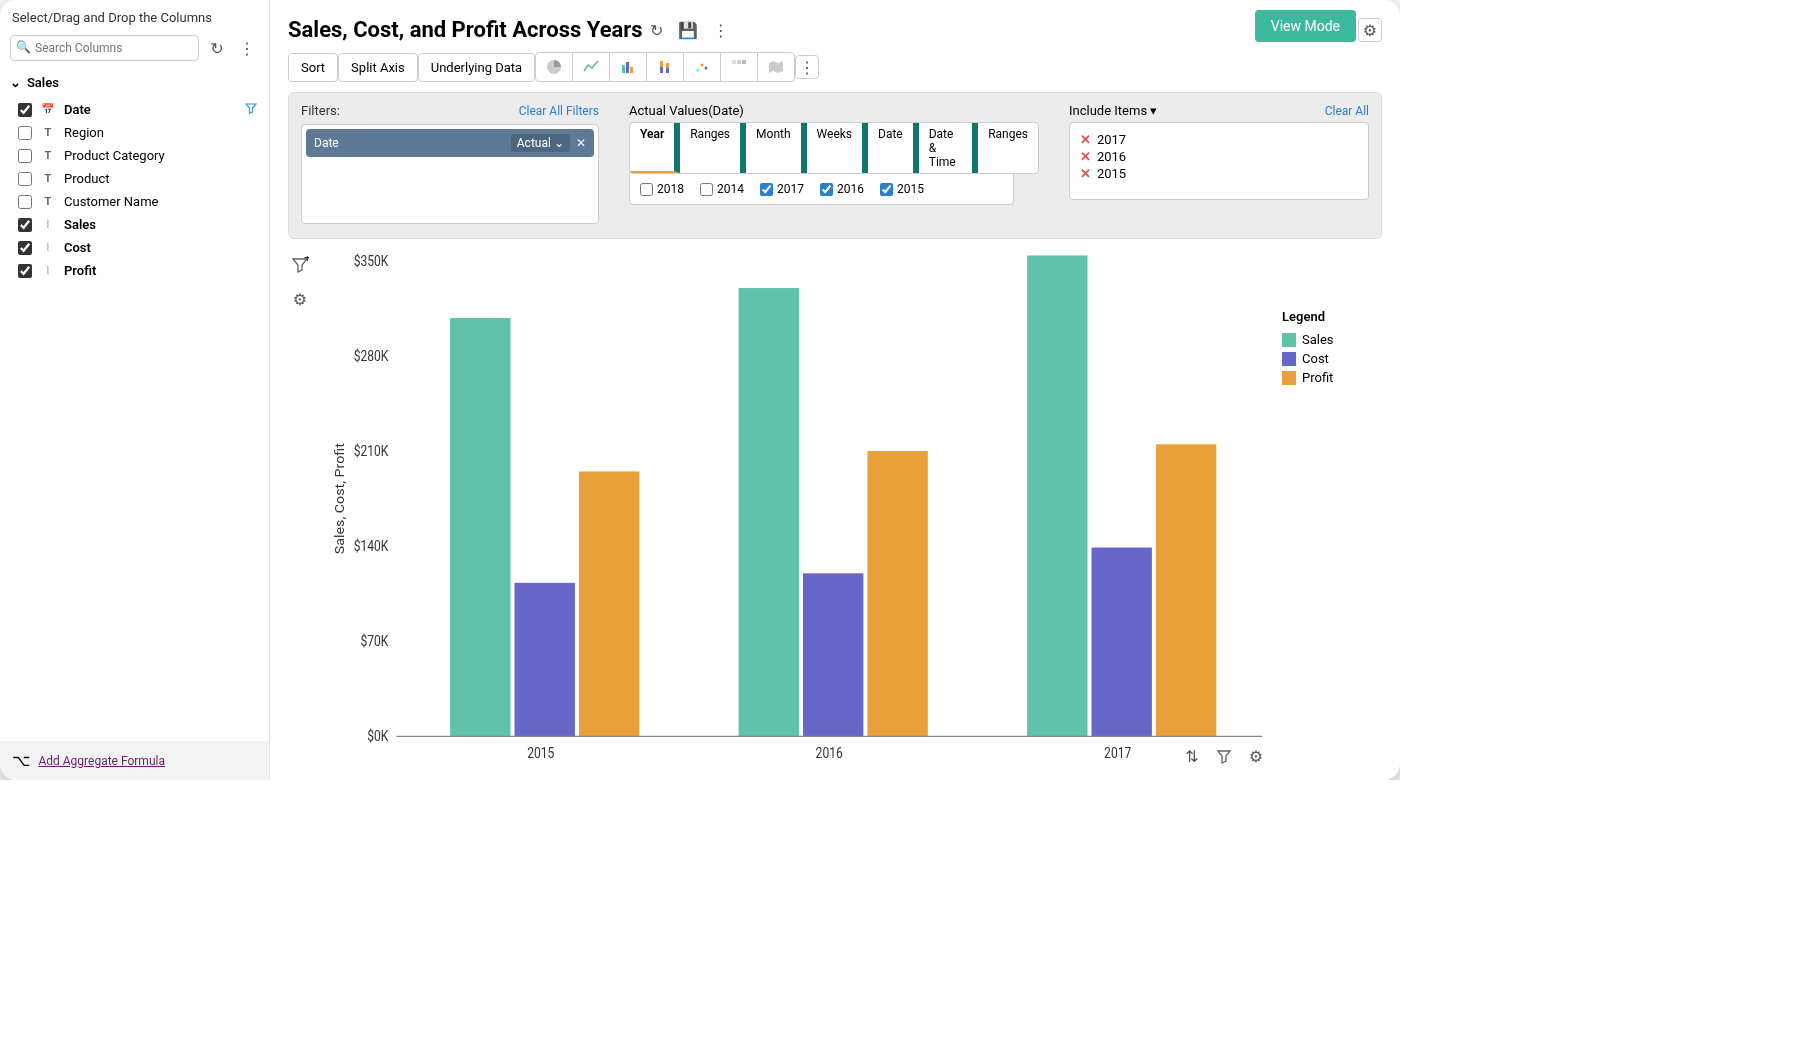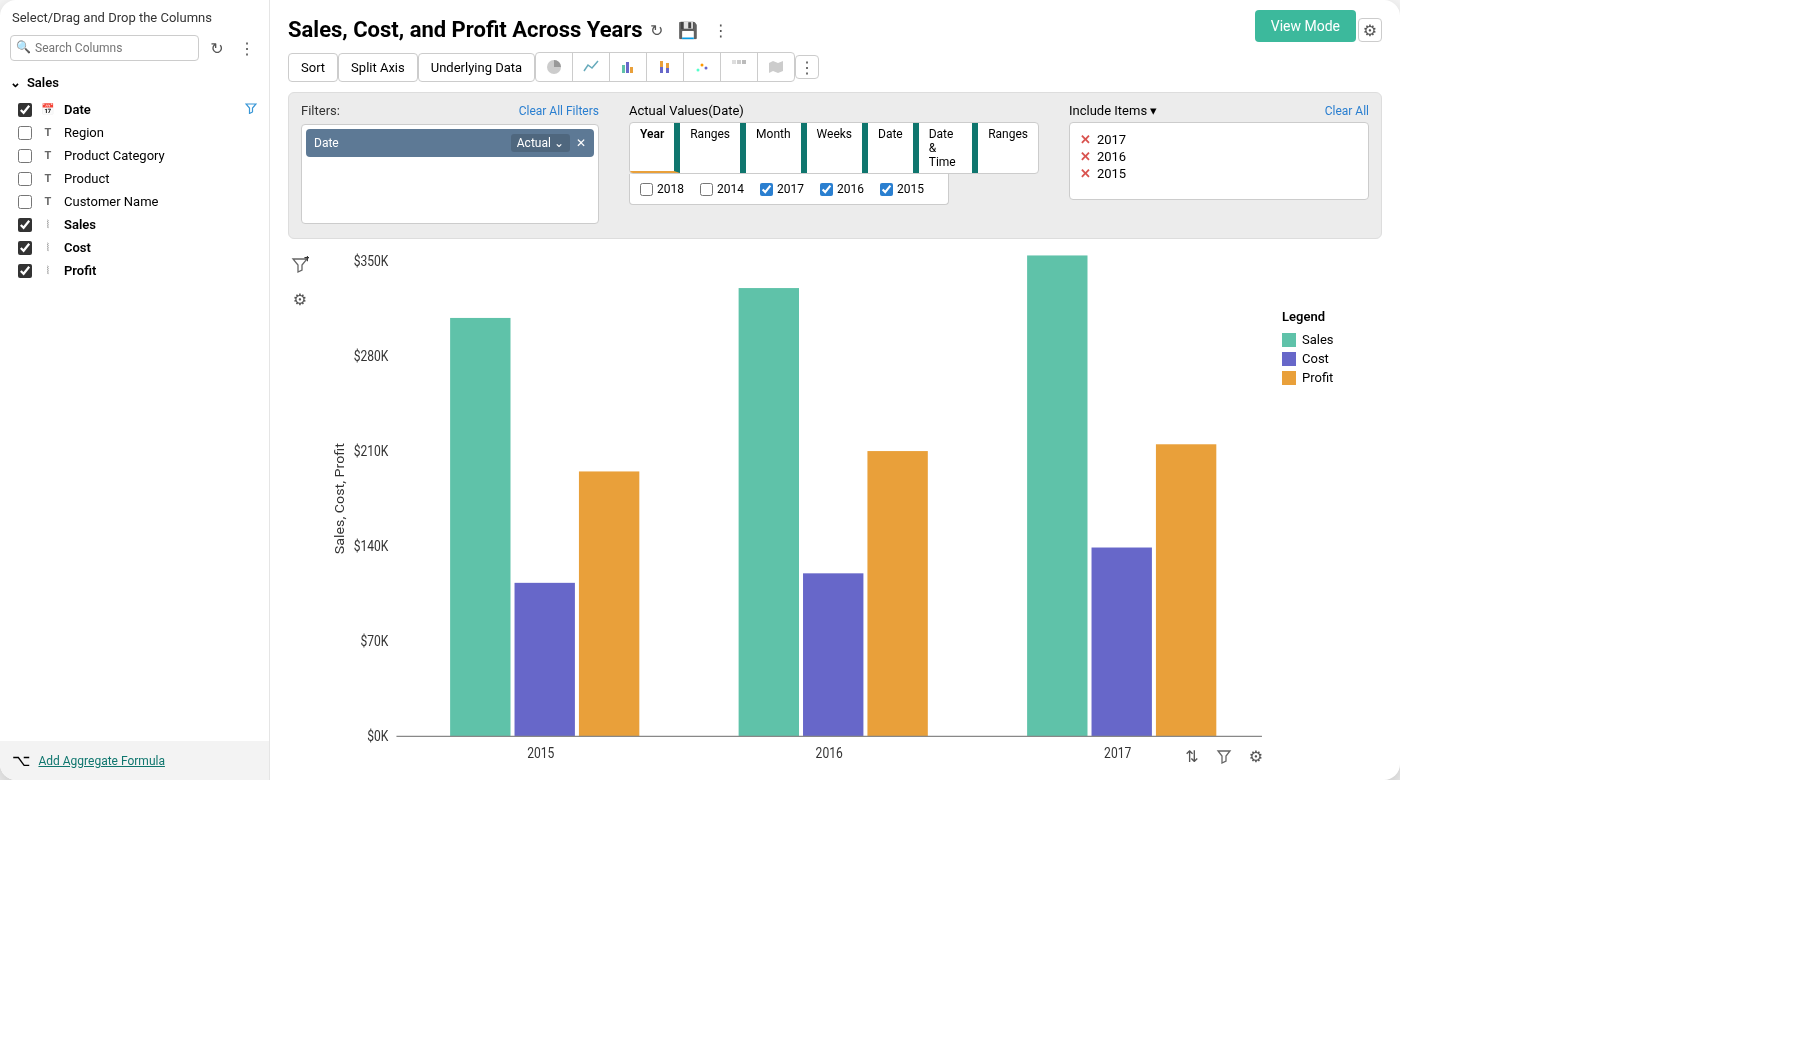--- a/index.html
+++ b/index.html
@@ -14,21 +14,21 @@
 .icon-btn { width:24px; height:24px; display:inline-flex; align-items:center; justify-content:center; cursor:pointer; color:#555; }
 .icon-btn.bordered{ border:1px solid #ccc; border-radius:4px;}
 .group-header { display:flex; align-items:center; gap:6px; padding:6px 10px; font-size:13px; font-weight:600; cursor:pointer; }
 .col-list { padding:2px 0; }
 .col-item { display:flex; align-items:center; gap:8px; padding:4px 12px 4px 18px; font-size:13px; cursor:pointer; position:relative;}
 .col-item input[type=checkbox] { width:14px; height:14px; cursor:pointer; accent-color:#333;}
 .col-item .type-icon { width:16px; color:#666; font-size:11px; text-align:center; }
 .col-item.bold .label { font-weight:600; }
 .col-item .filter-icon { position:absolute; right:12px; color:#3896d6; font-size:12px;}
 .sidebar-footer { margin-top:auto; background:#f3f3f3; padding:10px 12px; display:flex; align-items:center; gap:8px; }
-.sidebar-footer a { color:#0f766e; font-size:12px; text-decoration:underline; }
+.sidebar-footer a { color:#701a75; font-size:12px; text-decoration:underline; }
 .main { flex:1; display:flex; flex-direction:column; padding:10px 18px 8px; overflow:hidden;}
 .title-row { display:flex; align-items:flex-end; gap:2px; }
 .title-row h1 { font-size:22px; font-weight:700; }
 .title-icons { display:flex; gap:8px; }
 .spacer { flex:1; }
 .view-btn { background:#3cb99c; color:#fff; border:none; padding:8px 16px; border-radius:4px; font-size:14px; cursor:pointer; }
 .toolbar { display:flex; align-items:center; gap:0; padding:10px 0; }
 .tool-group { display:flex; border:1px solid #ccc; border-radius:4px; overflow:hidden; }
 .tool-group .tool { padding:6px 10px; display:flex; align-items:center; justify-content:center; border-right:1px solid #ccc; cursor:pointer; min-width:30px;}
 .tool-group .tool:last-child { border-right:none; }
@@ -47,21 +47,21 @@
 .pill-item { background:#5d7995; color:#fff; padding:5px 8px; border-radius:4px; display:flex; align-items:center; gap:6px; font-size:12px;}
 .pill-item .pill-name { flex:1; }
 .pill-item .pill-mode { background:rgba(0,0,0,0.15); padding:2px 6px; border-radius:3px; display:flex; align-items:center; gap:3px;}
 .pill-item .x { cursor:pointer; }
 .filters-col2 { flex:1; }
 .actual-label { font-size:13px; margin-bottom:4px; }
 .range-tabs { display:flex; border:1px solid #ccc; border-radius:4px; overflow:hidden; background:#fff; }
 .range-tabs .rt { padding:4px 10px; font-size:12px; border-right:6px solid #0f766e; cursor:pointer; }
 .range-tabs .rt:last-child{border-right:none;}
 .range-tabs .rt.active { font-weight:600; border-bottom:2px solid #e9a03a; }
-.year-checks { background:#fff; border:1px solid #ccc; border-top:none; padding:8px 10px; display:flex; flex-wrap:wrap; gap:4px 16px; width:320px; border-radius:0 0 4px 4px;}
+.year-checks { background:#fff; border:1px solid #ccc; border-top:none; padding:8px 10px; display:flex; flex-wrap:wrap; gap:4px 16px; width:385px; border-radius:0 0 4px 4px;}
 .year-checks label { font-size:12px; display:flex; align-items:center; gap:4px; cursor:pointer;}
 .year-checks input{ width:13px; height:13px; accent-color:#2a7fd0;}
 .filters-col3 { width:300px; }
 .include-header { display:flex; justify-content:space-between; align-items:center; font-size:13px; margin-bottom:4px;}
 .include-header .dd { cursor:pointer; display:flex; align-items:center; gap:3px;}
 .include-box { background:#fff; border:1px solid #ccc; border-radius:4px; padding:8px 10px; min-height:78px;}
 .include-item { font-size:13px; display:flex; align-items:center; gap:6px; padding:1px 0;}
 .include-item .xr { color:#d9534f; font-weight:700; cursor:pointer;}
 .chart-area { flex:1; display:flex; gap:10px; padding-top:10px; overflow:hidden;}
 .side-icons { width:28px; display:flex; flex-direction:column; gap:10px; padding-top:4px;}

